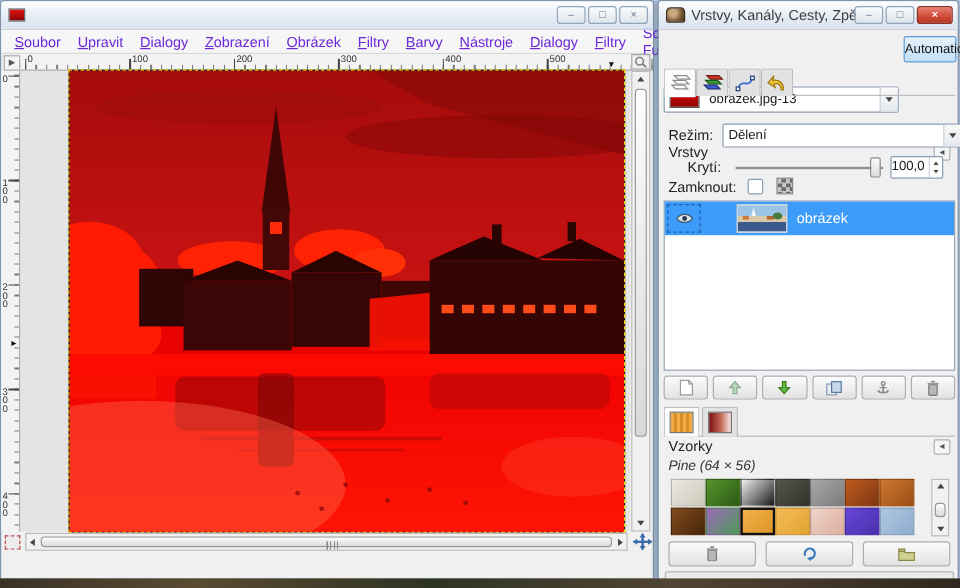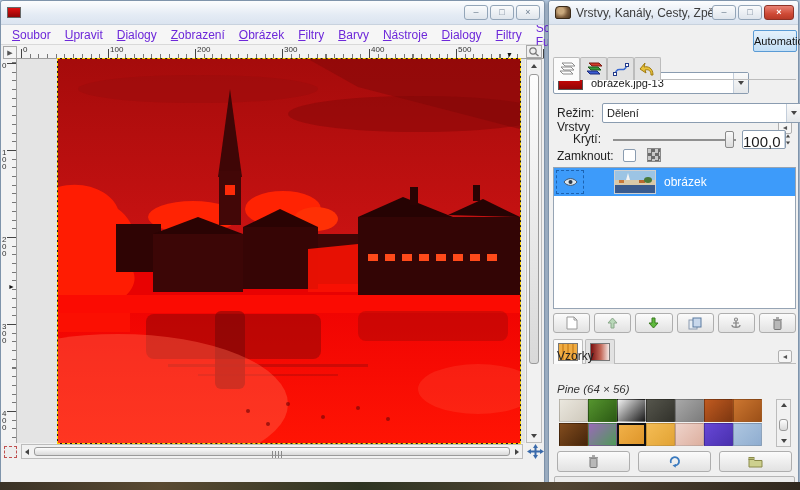--- a/index.html
+++ b/index.html
@@ -79,21 +79,21 @@
   .tabbar{ position:absolute; left:4px; top:56px; width:243px; height:23px; border-bottom:1px solid #bcbcbc; display:flex; }
   .tab{ width:27px; height:23px; border:1px solid #bcbcbc; border-bottom:none; background:#e2e2e2; display:flex; align-items:center; justify-content:center; border-radius:2px 2px 0 0; }
   .tab.active{ background:#fbfbfb; height:24px; }
   .panel-hdr{ position:absolute; left:8px; width:235px; display:flex; align-items:center; justify-content:space-between; font-size:12px; color:#222; }
   .menu-sq{ width:14px; height:13px; border:1px solid #b0b0b0; border-radius:2px; background:#f5f5f5; font-size:7px; line-height:11px; text-align:center; color:#555; }
   .lbl{ font-size:12px; color:#222; }
   .mode-combo{ position:absolute; left:53px; top:102px; width:200px; height:20px; }
   .slider-track{ position:absolute; left:64px; top:138px; width:123px; height:2px; background:#909090; }
   .slider-handle{ position:absolute; left:176px; top:130px; width:9px; height:17px; background:linear-gradient(#fafafa,#dcdcdc); border:1px solid #8a8a8a; border-radius:2px; }
   .spin{ position:absolute; left:193px; top:129px; width:44px; height:19px; background:#fff; border:1px solid #8a9cb0; border-radius:2px; display:flex; }
-  .spin .sval{ flex:1; font-size:15px; text-align:center; padding:2px 3px 0 0; }
+  .spin .sval{ flex:1; font-size:11px; text-align:left; padding:2px 3px 0 0; }
   .spin .sarrs{ width:11px; border-left:1px solid #c9d4e0; display:flex; flex-direction:column; align-items:center; justify-content:space-evenly; }
   .spin .sarrs .tri-up,.spin .sarrs .tri-down{ transform:scale(.7); }
   .checkbox{ width:13px; height:13px; background:#fff; border:1px solid #8a9cb0; border-radius:2px; }
   .checker{ width:14px; height:14px; margin-left:8px;
     background:repeating-conic-gradient(#6a6a6a 0 25%,#c8c8c8 0 50%); background-size:7px 7px; border:1px solid #888; }
   .layerlist{ position:absolute; left:4px; top:166px; width:243px; height:142px; background:#fff; border:1px solid #96a4b4; }
   .lrow{ height:28px; display:flex; align-items:center; }
   .lrow.selected{ background:#3d9bfa; color:#fff; }
   .eyecell{ width:28px; height:24px; margin-left:2px; display:flex; align-items:center; justify-content:center; }
   .lrow.selected .eyecell{ border:1px dashed #1c62b0; }
@@ -114,21 +114,21 @@
   .pine-name{ position:absolute; left:8px; top:382px; font-style:italic; font-size:11.5px; color:#333; }
   .pattern-grid{ position:absolute; left:10px; top:398px; width:213px; height:48px; display:flex; flex-wrap:wrap; }
   .swatch{ width:29px; height:23px; border:1px solid rgba(0,0,0,.15); }
   .swatch.selected{ outline:2px solid #111; outline-offset:-2px; }
   .pgrid-scroll{ position:absolute; left:227px; top:398px; width:15px; height:48px; }
   .pgrid-scroll .sb-thumb{ left:2px; top:19px; width:9px; height:12px; }
   .pat-btns{ left:8px; top:450px; width:235px; gap:8px; }
   .pat-btns .tool-btn{ height:21px; }
   .progress{ position:absolute; left:5px; top:475px; width:241px; height:8px; background:#ececec; border:1px solid #b5b5b5; border-radius:2px; }
   .hdr-vrstvy{ top:84px;margin-top:35px; }
-  .hdr-vzorky{ top:348px;align-items:flex-end; }
+  .hdr-vzorky{ top:364px;align-items:flex-end; }
 </style>
 </head>
 <body>
 
 <div class="win" id="imgwin">
   <div class="titlebar">
     <div class="app-icon"></div>
     <div class="capbtns">
       <div class="capbtn">–</div>
       <div class="capbtn">□</div>

